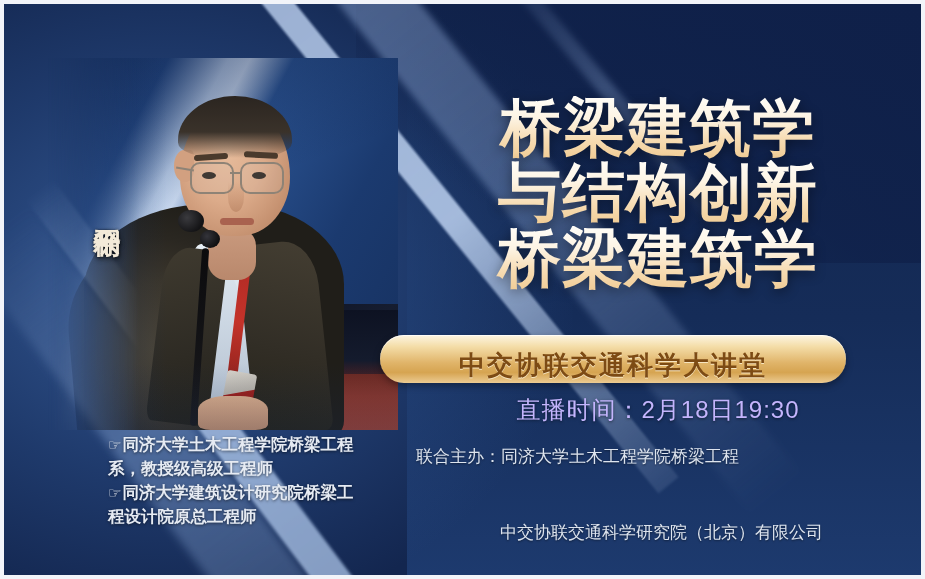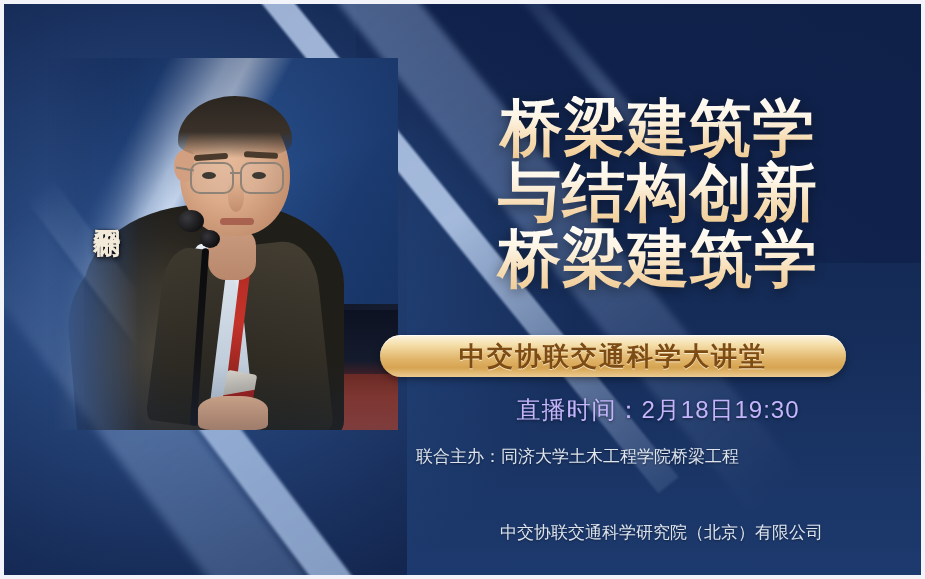--- a/index.html
+++ b/index.html
@@ -386,26 +386,26 @@
   }
   .title-line.l2 { font-size: 63px; }
   .title-line.l3 { font-size: 63px; }
 
   
   .gold-pill {
     position: absolute;
     left: 376px;
     top: 331px;
     width: 466px;
-    height: 42px;
+    height: 48px;
     border-radius: 24px;
     background: linear-gradient(180deg, #fdf5e2 0%, #f4dda8 24%, #e0b469 58%, #d6a451 78%, #eccb92 100%);
     box-shadow: 0 3px 7px rgba(0,0,0,.35), inset 0 1px 0 rgba(255,255,255,.75);
     display: flex;
-    align-items: center;
+    align-items: flex-end;
     justify-content: center;
   }
   .gold-pill-text {
     font-size: 26px;
     font-weight: bold;
     letter-spacing: 2px;
     color: #7d4b14;
     text-shadow: 0 1px 0 rgba(255,245,222,.75);
     white-space: nowrap;
   }
@@ -484,20 +484,26 @@
       <div class="mic-stem"></div>
       <div class="mic-head"></div>
       <div class="mic-head2"></div>
       <div class="hand"></div>
       <div class="photo-vignette"></div>
     </div>
   </div>
 
   <div class="speaker-name">徐利平</div>
 
+  <div class="credentials">
+    <span class="cred-line"><span class="cred-icon">☞</span><span>同济大学土木工程学院桥梁工程</span></span>
+    <span class="cred-line">系，教授级高级工程师</span>
+    <span class="cred-line"><span class="cred-icon">☞</span><span>同济大学建筑设计研究院桥梁工</span></span>
+    <span class="cred-line">程设计院原总工程师</span>
+  </div>
 
   <div class="title-block">
     <span class="title-line l1">桥梁建筑学</span>
     <span class="title-line l2">与结构创新</span>
     <span class="title-line l3">桥梁建筑学</span>
   </div>
 
   <div class="gold-pill">
     <span class="gold-pill-text">中交协联交通科学大讲堂</span>
   </div>

